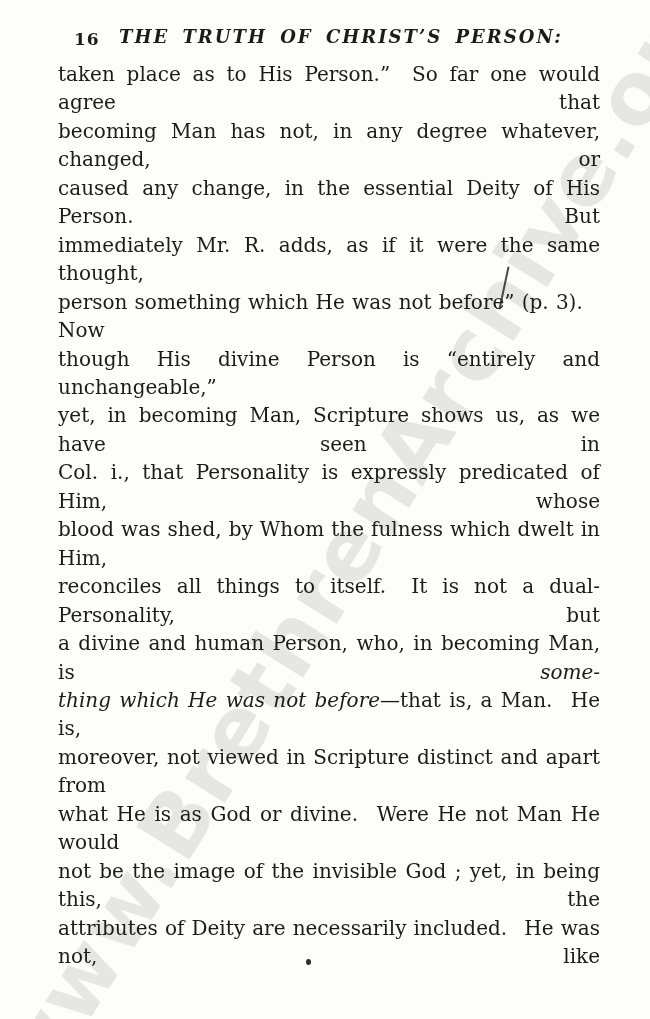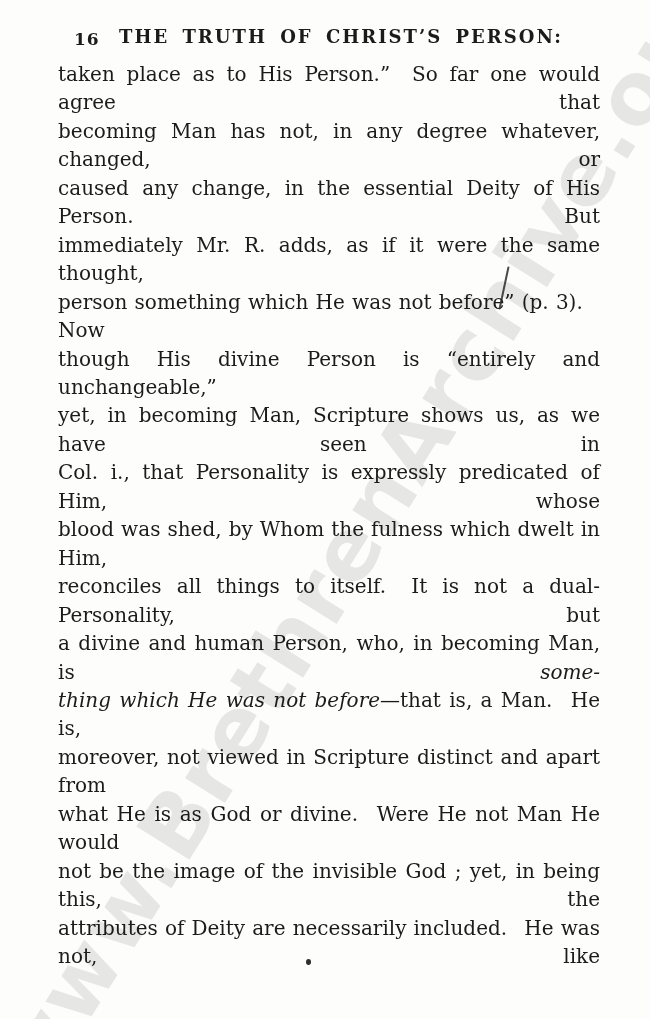--- a/index.html
+++ b/index.html
@@ -38,20 +38,21 @@
     position: absolute;
     left: 16px;
     top: 3px;
     font-size: 17px;
     font-weight: bold;
     letter-spacing: 1px;
   }
   .running-title {
     display: block;
     text-align: center;
+    font-style: italic;
     font-weight: 600;
     font-size: 18px;
     letter-spacing: 2px;
     word-spacing: 5px;
     padding-left: 24px;
   }
   .text-block {
     position: absolute;
     top: 60px;
     left: 58px;

